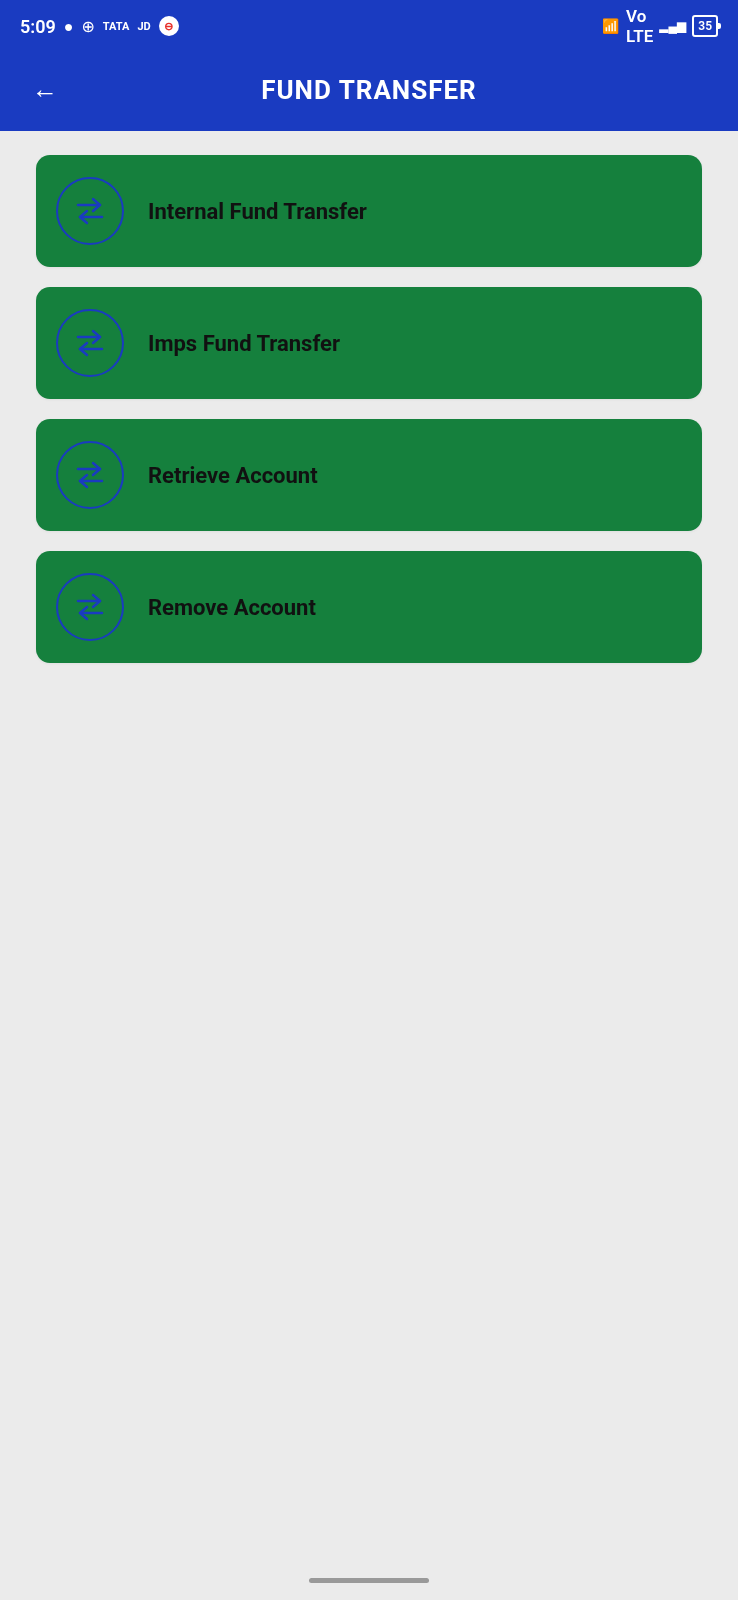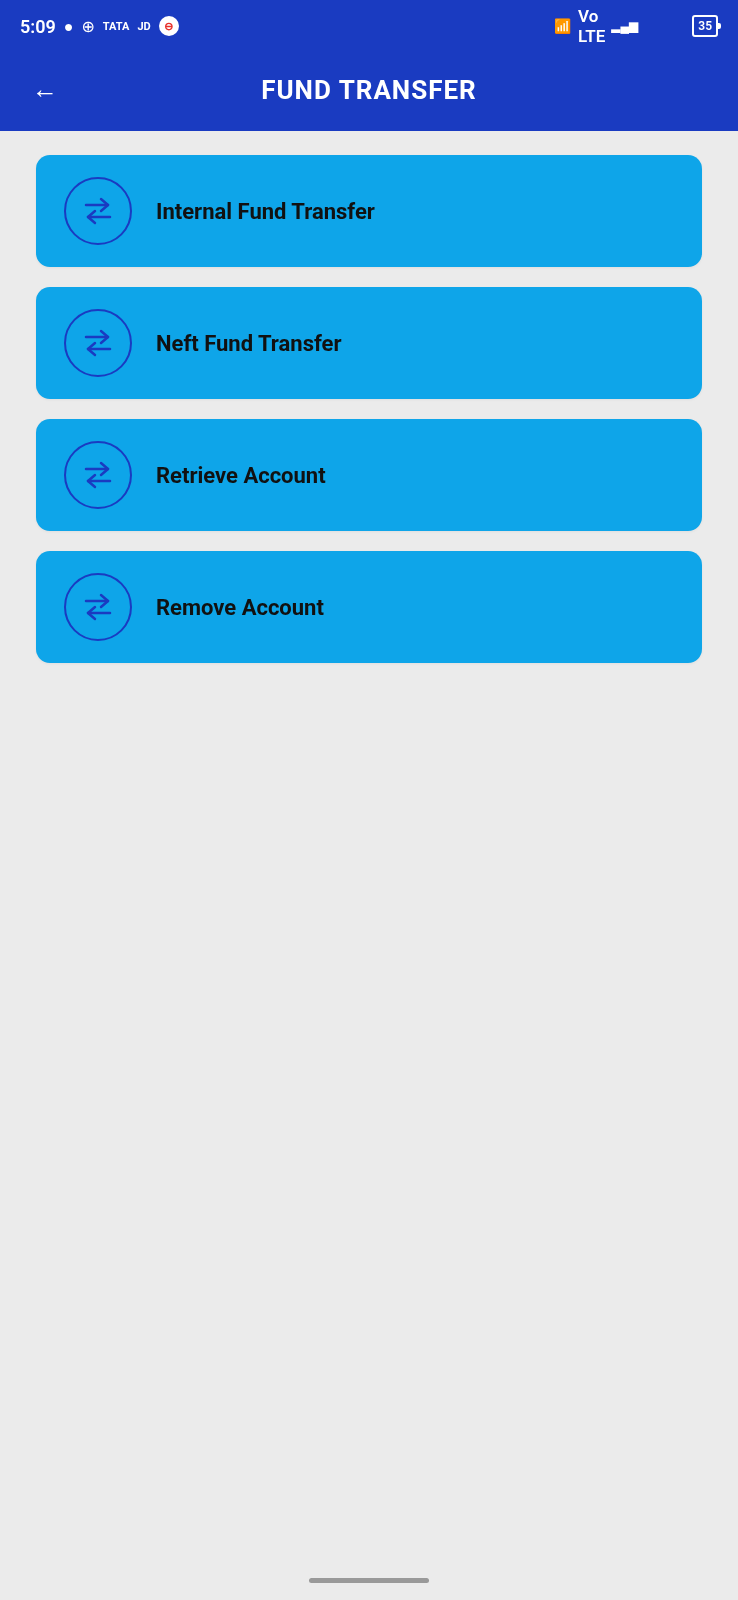--- a/index.html
+++ b/index.html
@@ -49,21 +49,20 @@
     }
 
     .battery-box {
       border: 2px solid white;
       border-radius: 3px;
       padding: 2px 4px;
       font-size: 12px;
       font-weight: 600;
       color: white;
       position: relative;
-      margin-left: 48px;
     }
 
     .battery-box::after {
       content: '';
       display: block;
       width: 3px;
       height: 6px;
       background: white;
       position: absolute;
       right: -5px;
@@ -108,23 +107,23 @@
       flex: 1;
       background: #ebebeb;
       padding: 24px 36px;
       display: flex;
       flex-direction: column;
       gap: 20px;
     }
 
     
     .menu-card {
-      background: #0ea5e9;
+      background: #15803d;
       border-radius: 14px;
-      padding: 22px 28px;
+      padding: 22px 20px;
       display: flex;
       align-items: center;
       gap: 24px;
       cursor: pointer;
       box-shadow: 0 1px 3px rgba(0,0,0,0.05);
     }
 
     
     .transfer-icon-circle {
       width: 68px;
@@ -213,21 +212,21 @@
       <div class="transfer-icon-circle">
         <svg viewBox="0 0 34 34" fill="none" xmlns="http://www.w3.org/2000/svg">
 
           <line x1="5" y1="11" x2="27" y2="11" stroke="#1a3bc1" stroke-width="2.5" stroke-linecap="round"></line>
           <polyline points="20,5 27,11 20,17" fill="none" stroke="#1a3bc1" stroke-width="2.5" stroke-linecap="round" stroke-linejoin="round"></polyline>
 
           <line x1="29" y1="23" x2="7" y2="23" stroke="#1a3bc1" stroke-width="2.5" stroke-linecap="round"></line>
           <polyline points="14,17 7,23 14,29" fill="none" stroke="#1a3bc1" stroke-width="2.5" stroke-linecap="round" stroke-linejoin="round"></polyline>
         </svg>
       </div>
-      <span class="menu-label">Neft Fund Transfer</span>
+      <span class="menu-label">Imps Fund Transfer</span>
     </div>
     <div class="menu-card">
       <div class="transfer-icon-circle">
         <svg viewBox="0 0 34 34" fill="none" xmlns="http://www.w3.org/2000/svg">
 
           <line x1="5" y1="11" x2="27" y2="11" stroke="#1a3bc1" stroke-width="2.5" stroke-linecap="round"></line>
           <polyline points="20,5 27,11 20,17" fill="none" stroke="#1a3bc1" stroke-width="2.5" stroke-linecap="round" stroke-linejoin="round"></polyline>
 
           <line x1="29" y1="23" x2="7" y2="23" stroke="#1a3bc1" stroke-width="2.5" stroke-linecap="round"></line>
           <polyline points="14,17 7,23 14,29" fill="none" stroke="#1a3bc1" stroke-width="2.5" stroke-linecap="round" stroke-linejoin="round"></polyline>

